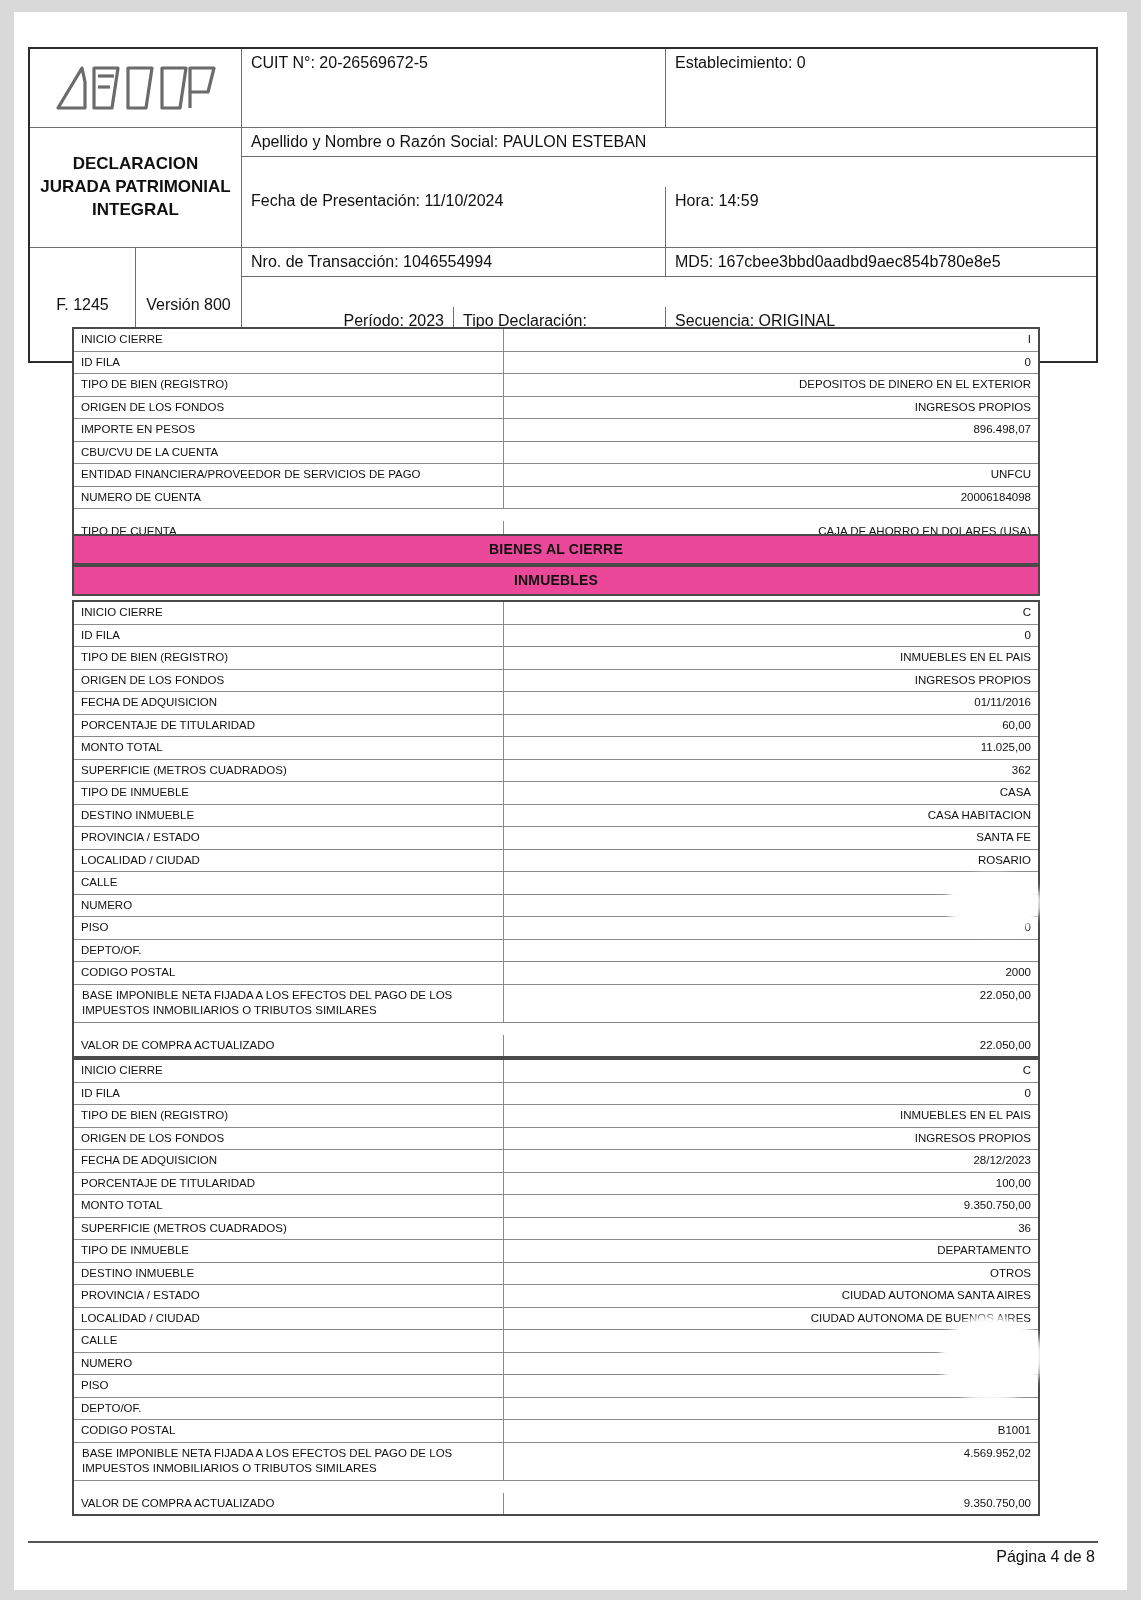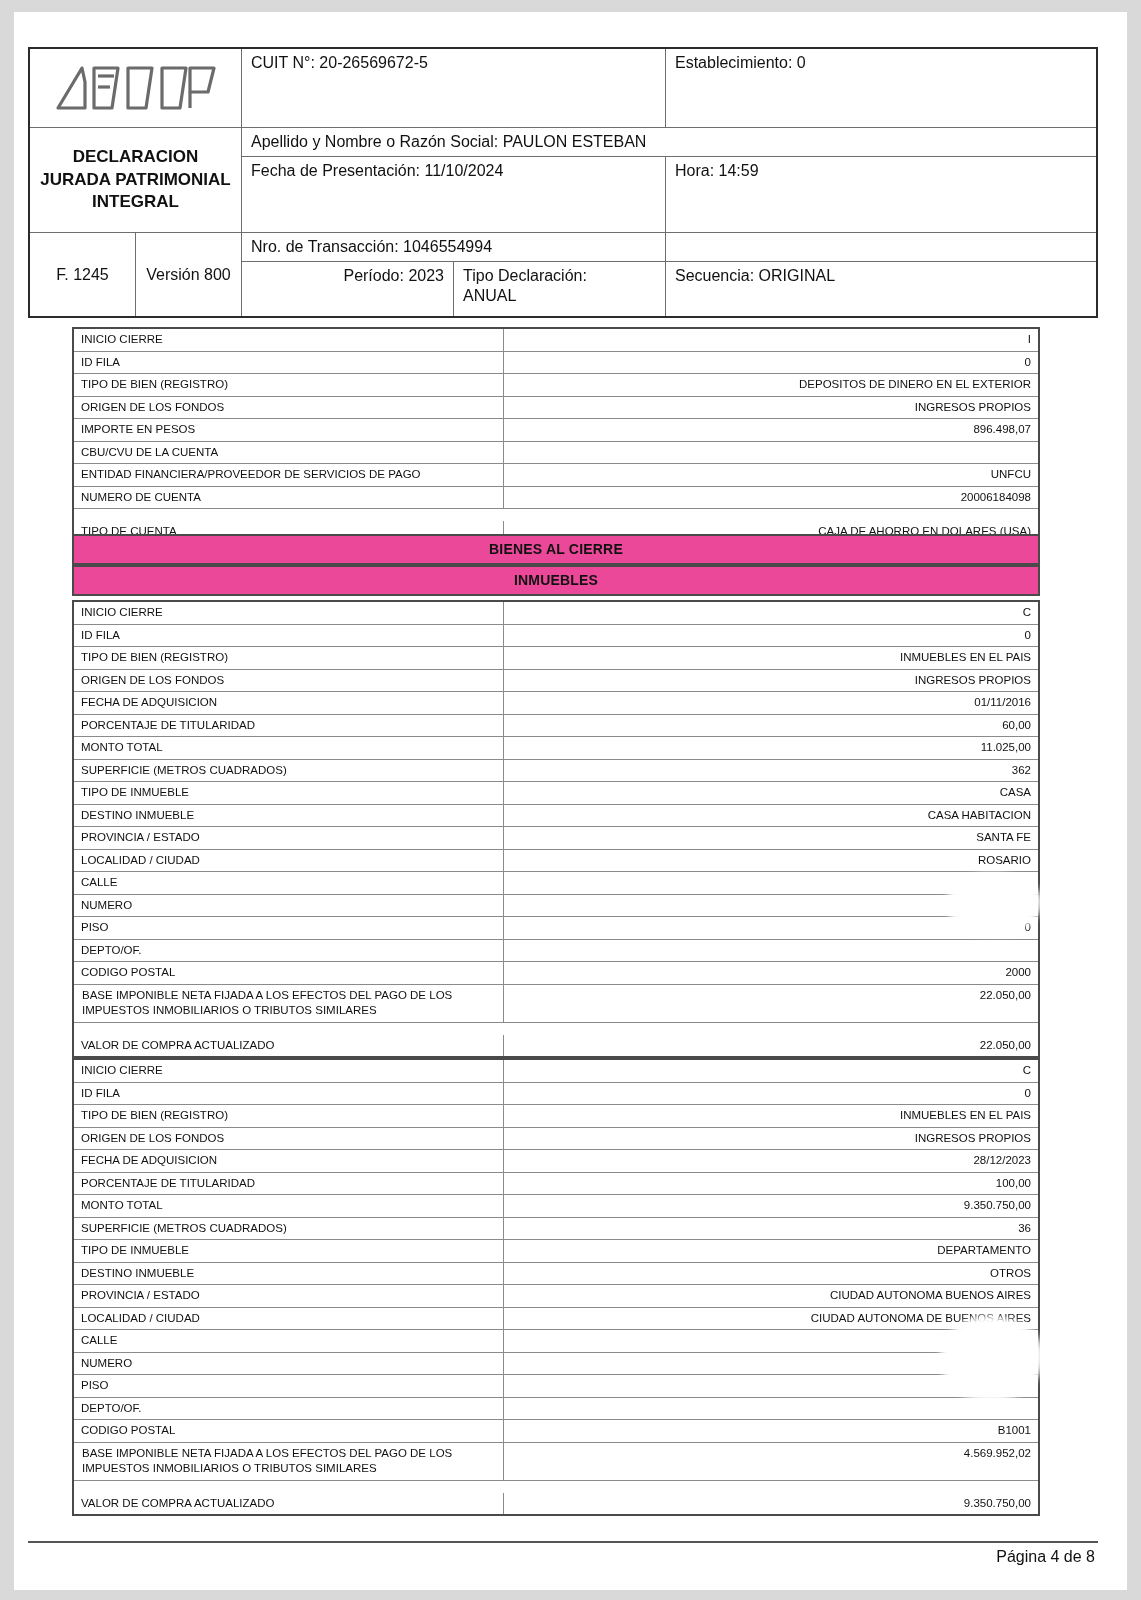--- a/index.html
+++ b/index.html
@@ -99,21 +99,21 @@
     display: flex;
     align-items: center;
     justify-content: center;
     font-size: 16px;
   }
 
   .col-a { width: 424px; }
   .col-b { width: 430px; }
   .col-half { width: 212px; }
 
-  .h-sub { display: flex; flex-direction: column; width: 854px; }
+  .h-sub { display: flex; flex-direction: column; width: 854px; gap: 30px; }
 
   
   .tbl {
     position: absolute;
     left: 72px;
     width: 968px;
     border: 2px solid #4a4a4a;
     box-sizing: border-box;
     font-size: 11.5px;
     background: #fff;
@@ -223,20 +223,21 @@
         </div>
       </div>
     </div>
 
     <div class="hdr-row">
       <div class="hdr-cell b-r fver-cell">F. 1245</div>
       <div class="hdr-cell b-r fver-cell2">Versión 800</div>
       <div class="h-sub">
         <div class="hdr-row b-b">
           <div class="hdr-cell b-r col-a">Nro. de Transacción: 1046554994</div>
+          <div class="hdr-cell col-b">MD5: 167cbee3bbd0aadbd9aec854b780e8e5</div>
         </div>
         <div class="hdr-row" style="flex:1;">
           <div class="hdr-cell b-r col-half" style="min-height:54px;text-align:right;">Período: 2023</div>
           <div class="hdr-cell b-r col-half" style="min-height:54px; white-space:pre-line;">Tipo Declaración:
 ANUAL</div>
           <div class="hdr-cell col-b" style="min-height:54px;">Secuencia: ORIGINAL</div>
         </div>
       </div>
     </div>
   </div>
@@ -398,21 +399,21 @@
       <div class="trow">
         <div class="tlabel">TIPO DE INMUEBLE</div>
         <div class="tval">DEPARTAMENTO</div>
       </div>
       <div class="trow">
         <div class="tlabel">DESTINO INMUEBLE</div>
         <div class="tval">OTROS</div>
       </div>
       <div class="trow">
         <div class="tlabel">PROVINCIA / ESTADO</div>
-        <div class="tval">CIUDAD AUTONOMA BUENOS AIRES</div>
+        <div class="tval">CIUDAD AUTONOMA SANTA AIRES</div>
       </div>
       <div class="trow">
         <div class="tlabel">LOCALIDAD / CIUDAD</div>
         <div class="tval">CIUDAD AUTONOMA DE BUENOS AIRES</div>
       </div>
       <div class="trow">
         <div class="tlabel">CALLE</div>
         <div class="tval"></div>
       </div>
       <div class="trow">

